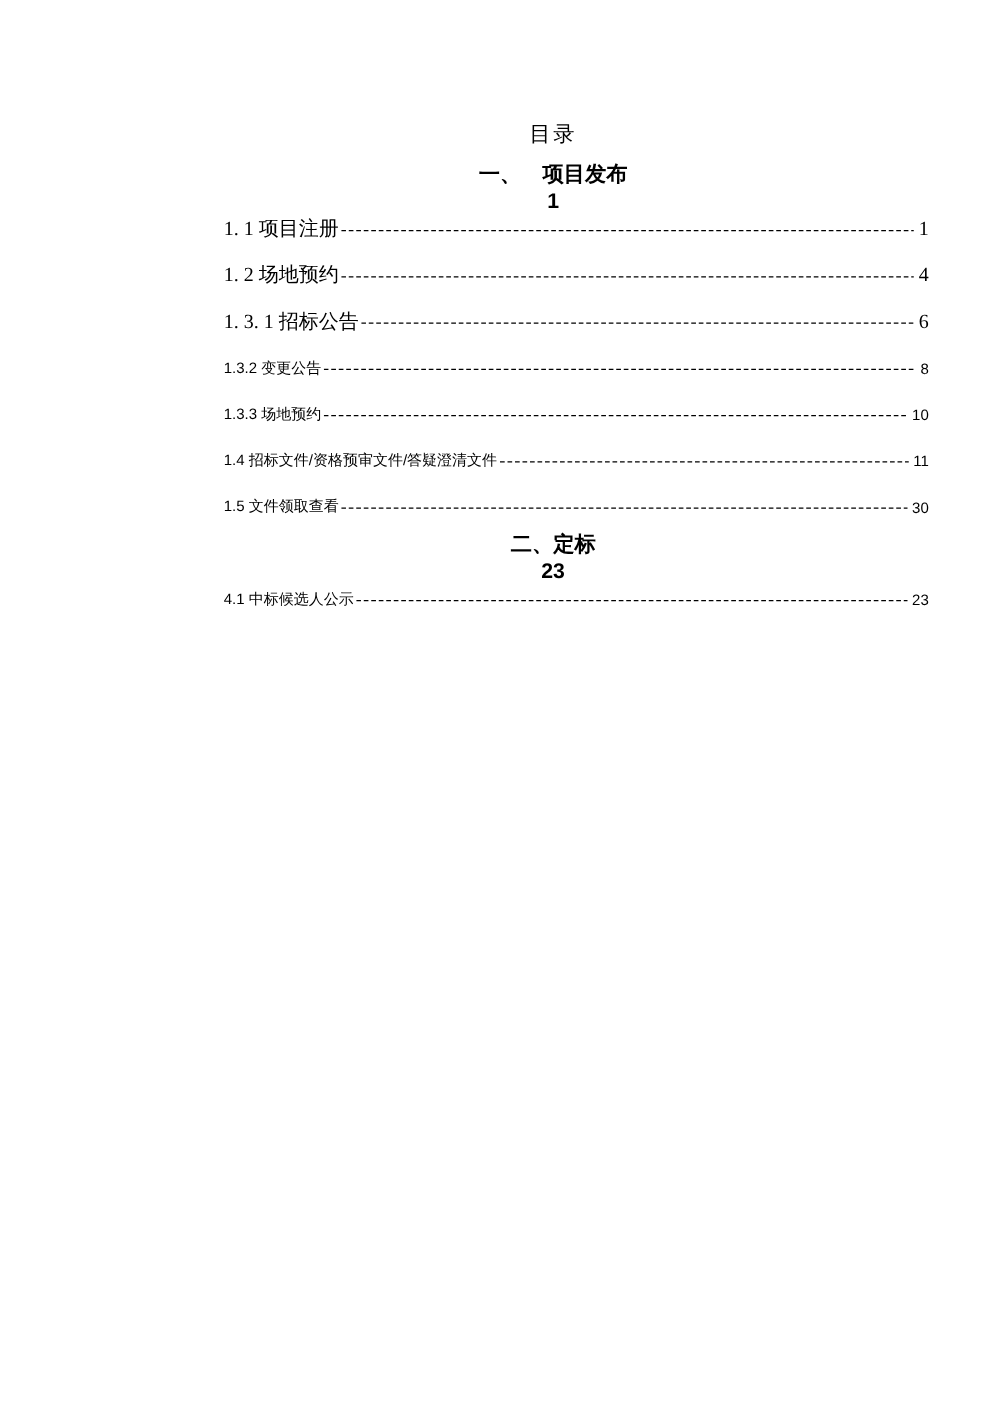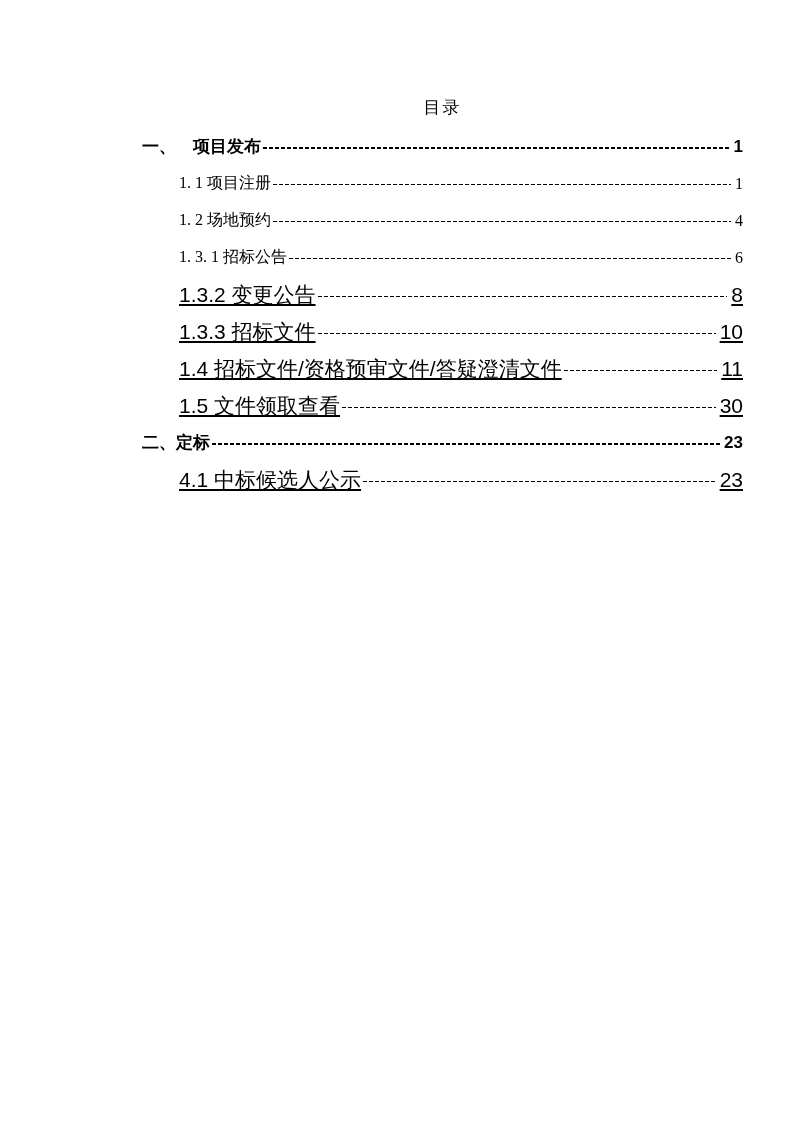--- a/index.html
+++ b/index.html
@@ -66,29 +66,29 @@
   }
   
   .toc-row.regular {
     font-family: "Liberation Serif", serif;
     font-size: 16px;
     font-weight: 400;
   }
   
   .toc-row.alt {
     font-family: "Liberation Sans", "Liberation Serif", sans-serif;
-    font-size: 21px;
+    font-size: 12px;
     font-weight: 400;
-    text-decoration: underline;
   }
   
   .toc-row.bold {
     font-family: "Liberation Sans", sans-serif;
     font-size: 17px;
     font-weight: 700;
+    flex-direction: column;
   }
   .toc-row.bold .toc-leader {
     background-image: repeating-linear-gradient(
       to right,
       #000000 0px, #000000 4px,
       transparent 4px, transparent 6px
     );
     background-size: 6px 2px;
   }
   .toc-row.level-1 {
@@ -124,21 +124,21 @@
     <span class="toc-label">1. 3. 1 招标公告</span>
     <span class="toc-leader"></span>
     <span class="toc-page">6</span>
   </div>
       <div class="toc-row alt level-1">
     <span class="toc-label">1.3.2 变更公告</span>
     <span class="toc-leader"></span>
     <span class="toc-page">8</span>
   </div>
       <div class="toc-row alt level-1">
-    <span class="toc-label">1.3.3 招标文件</span>
+    <span class="toc-label">1.3.3 场地预约</span>
     <span class="toc-leader"></span>
     <span class="toc-page">10</span>
   </div>
       <div class="toc-row alt level-1">
     <span class="toc-label">1.4 招标文件/资格预审文件/答疑澄清文件</span>
     <span class="toc-leader"></span>
     <span class="toc-page">11</span>
   </div>
       <div class="toc-row alt level-1">
     <span class="toc-label">1.5 文件领取查看</span>

